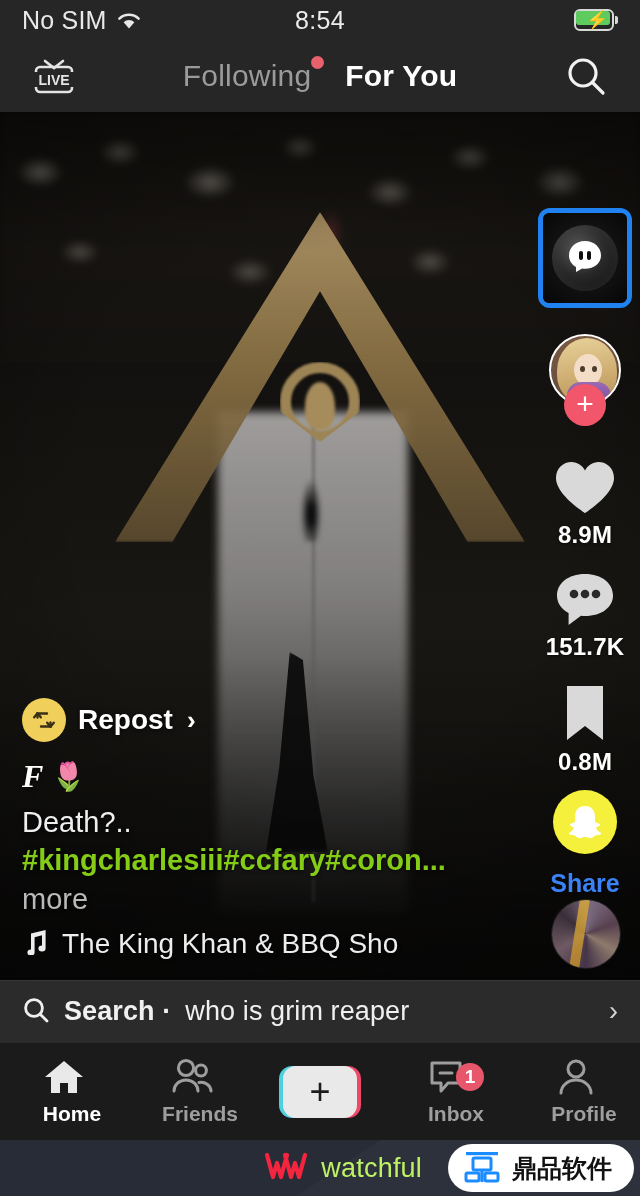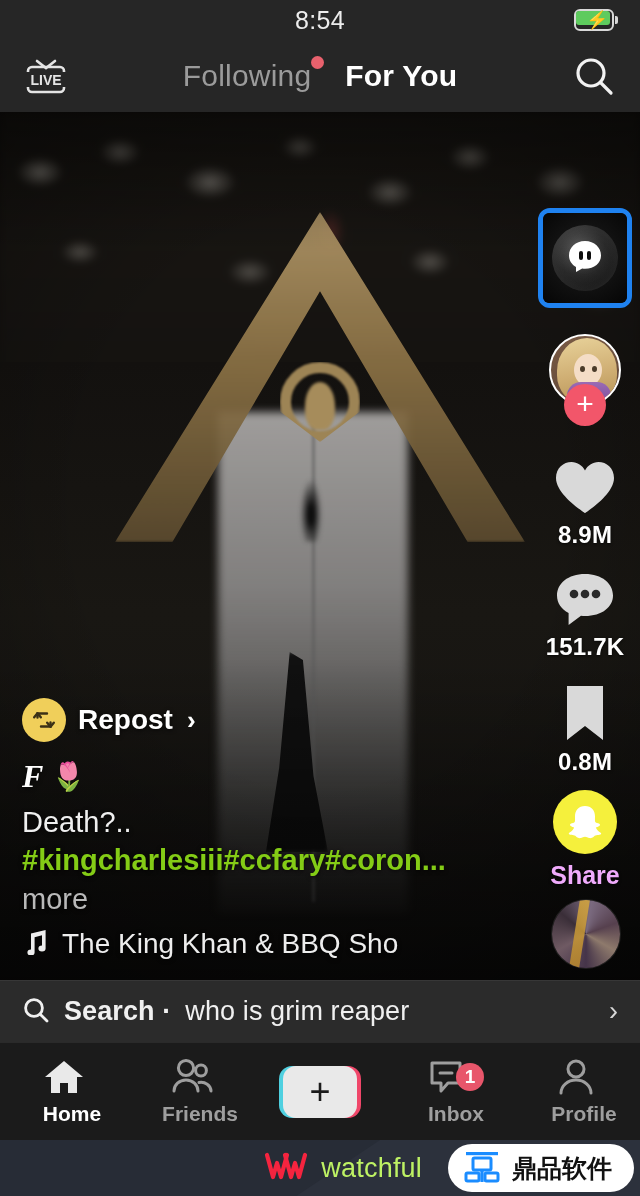--- a/index.html
+++ b/index.html
@@ -23,21 +23,21 @@
 
   .battery{ position:relative; width:44px; height:22px; }
   .batt-body{ position:absolute; left:0; top:0; width:40px; height:22px; border:2px solid #d8d8d8; border-radius:6px; }
   .batt-fill{ position:absolute; left:2px; top:2px; width:34px; height:14px; background:#5ecb5e; border-radius:3px; }
   .batt-cap{ position:absolute; right:0; top:7px; width:3px; height:8px; background:#d8d8d8; border-radius:0 2px 2px 0; }
   .batt-bolt{ position:absolute; left:12px; top:1px; font-size:18px; color:#fff; line-height:20px; }
 
   
   .topnav{
     position:absolute; top:40px; left:0; width:640px; height:72px; z-index:30;
-    display:flex; align-items:center; padding:0 20px; background:#262626;
+    display:flex; align-items:center; padding:0 28px; background:#262626;
   }
   .live-btn{ width:52px; height:52px; display:flex; align-items:center; justify-content:center; }
   .nav-tabs{ position:absolute; left:0; right:0; display:flex; align-items:flex-start; justify-content:center; gap:34px; pointer-events:none; }
   .tab{ position:relative; pointer-events:auto; }
   .tab-label{ font-size:30px; font-weight:400; color:#9b9b9b; letter-spacing:.2px; display:block; }
   .tab.active .tab-label{ color:#fff; font-weight:700; }
   .tab-underline{ width:54px; height:5px; background:#fff; border-radius:3px; margin:9px auto 0; }
   .tab-dot{ position:absolute; top:-3px; right:-13px; width:13px; height:13px; border-radius:50%; background:#e8616d; }
   .search-btn{ margin-left:auto; width:52px; height:52px; display:flex; align-items:center; justify-content:center; z-index:2; }
 
@@ -148,21 +148,21 @@
   .av-body{ position:absolute; left:16px; bottom:0; width:44px; height:22px; border-radius:14px 14px 0 0;
             background:linear-gradient(180deg,#9a6bb5 0%, #7d4f9a 100%); }
   .follow{ position:absolute; left:50%; transform:translateX(-50%); bottom:0; width:42px; height:42px;
            border-radius:50%; background:#f2566a; display:flex; align-items:center; justify-content:center; }
   .follow-plus{ color:#fff; font-size:30px; font-weight:300; line-height:30px; margin-top:-2px; }
 
   .like{ position:absolute; left:19px; top:345px; width:72px; }
   .comment{ position:absolute; left:19px; top:457px; width:72px; }
   .saved{ position:absolute; left:19px; top:570px; width:72px; }
   .share{ position:absolute; left:19px; top:678px; width:72px; }
-  .share-label{ color:#f0abfc; font-size:25px; font-weight:700; margin-top:7px; text-shadow:0 1px 3px rgba(0,0,0,.7); }
+  .share-label{ color:#3b82f6; font-size:25px; font-weight:700; margin-top:15px; text-shadow:0 1px 3px rgba(0,0,0,.7); }
   .snap{ width:64px; height:64px; border-radius:50%; background:#f5f03c; display:flex; align-items:center; justify-content:center; }
 
   .disc{ position:absolute; left:22px; top:788px; width:68px; height:68px; border-radius:50%;
          background:
            conic-gradient(from 10deg, #7a6a7f 0deg, #56404e 60deg, #8e7a6c 110deg, #453449 170deg, #6f5a63 230deg, #3a2e38 300deg, #7a6a7f 360deg);
          box-shadow:0 0 0 1px rgba(255,255,255,.10); overflow:hidden; }
   .disc-streak{ position:absolute; left:22px; top:-6px; width:10px; height:86px;
                 background:linear-gradient(180deg,#d8a93e,#b8862a); transform:rotate(9deg); opacity:.85; }
 
   
@@ -225,20 +225,29 @@
   .f-pill{ display:flex; align-items:center; gap:12px; background:#fff; border-radius:28px;
            padding:5px 22px 5px 16px; height:48px; margin-right:6px; z-index:2; }
   .f-pill-text{ color:#111; font-size:25px; font-weight:700; }
 </style>
 </head>
 <body>
 
 <div class="phone">
 
   <div class="statusbar">
+    <div class="sb-left">
+      <span class="sb-sim">No SIM</span>
+      <span class="wifi">
+        <svg width="26" height="19" viewBox="0 0 26 19">
+          <path d="M13 17.5 L7.6 11.2 a8 8 0 0 1 10.8 0 Z" fill="#e8e8e8"></path>
+          <path d="M3.4 7.6 a14 14 0 0 1 19.2 0" stroke="#e8e8e8" stroke-width="2.6" fill="none" stroke-linecap="round"></path>
+        </svg>
+      </span>
+    </div>
     <div class="sb-center">8:54</div>
     <div class="sb-right">
       <span class="battery">
         <span class="batt-body"></span>
         <span class="batt-fill"></span>
         <span class="batt-cap"></span>
         <span class="batt-bolt">⚡</span>
       </span>
     </div>
   </div>

